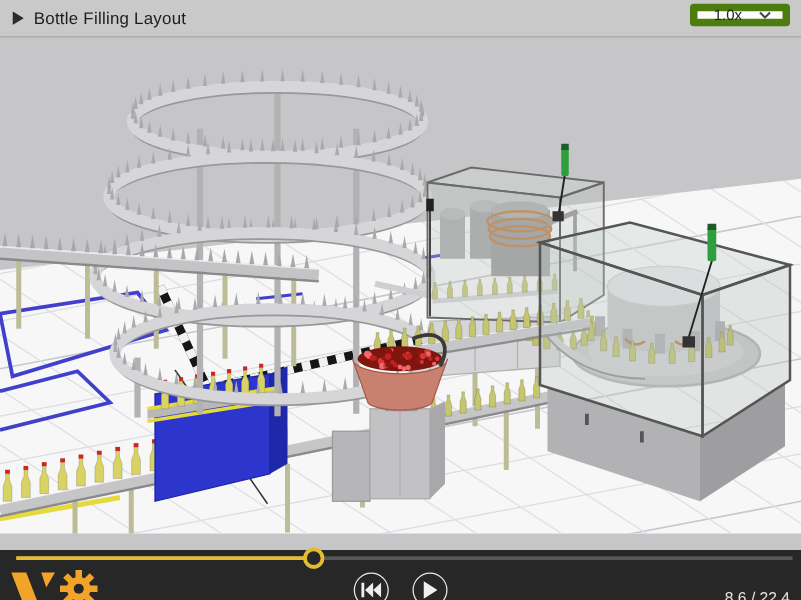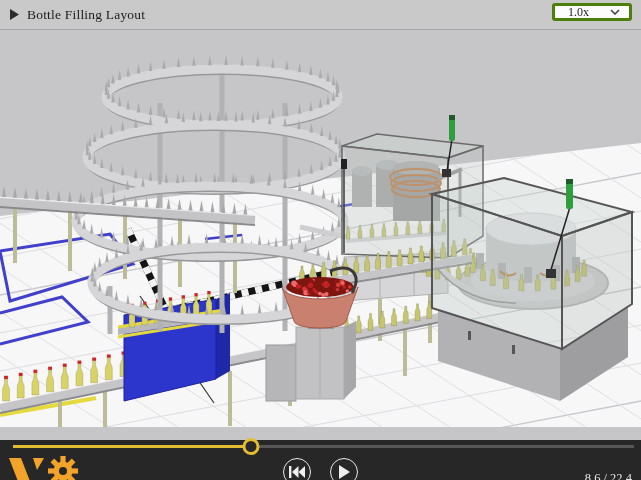--- a/index.html
+++ b/index.html
@@ -1,24 +1,24 @@
 <!DOCTYPE html>
 <html><head>
 <meta charset="utf-8">
 <style>
   html,body{margin:0;padding:0;background:#888;}
   .app{position:relative;width:641px;height:480px;overflow:hidden;
-       font-family:Liberation Serif, serif;background:#c6c6c8;}
+       font-family:Liberation Sans, sans-serif;background:#c6c6c8;}
   
   .header{position:absolute;top:0;left:0;right:0;height:30px;background:#c9c9c9;
           border-bottom:1px solid #a6a6a6;display:flex;align-items:center;padding:0 10px;box-sizing:border-box;}
   .collapse{width:9px;height:11px;margin-right:8px;cursor:pointer;flex:0 0 auto;}
   .title{font-size:13.5px;color:#1c1c1c;letter-spacing:.2px;}
   .speed{position:absolute;right:9px;top:3px;width:80px;height:18px;background:#fcfcfc;
-         border:3px solid #4d7c0f;border-radius:3px;display:flex;align-items:center;
+         border:6px solid #4d7c0f;border-radius:3px;display:flex;align-items:center;
          justify-content:space-between;padding:0 9px 0 13px;box-sizing:border-box;cursor:pointer;}
   .speed span{font-size:12px;color:#222;}
   
   .viewport{position:absolute;top:31px;left:0;width:641px;height:396px;background:#c6c6c8;}
   
   .playbar{position:absolute;left:0;right:0;bottom:0;height:40px;background:#272727;}
   .track{position:absolute;left:13px;right:7px;top:5px;height:3px;background:#565656;cursor:pointer;}
   .fill{position:absolute;left:0;top:0;height:3px;background:#e2bd34;}
   .handle{position:absolute;top:-7px;width:11px;height:11px;border:3px solid #e2bd34;
           border-radius:50%;background:#272727;transform:translateX(-50%);cursor:grab;}

